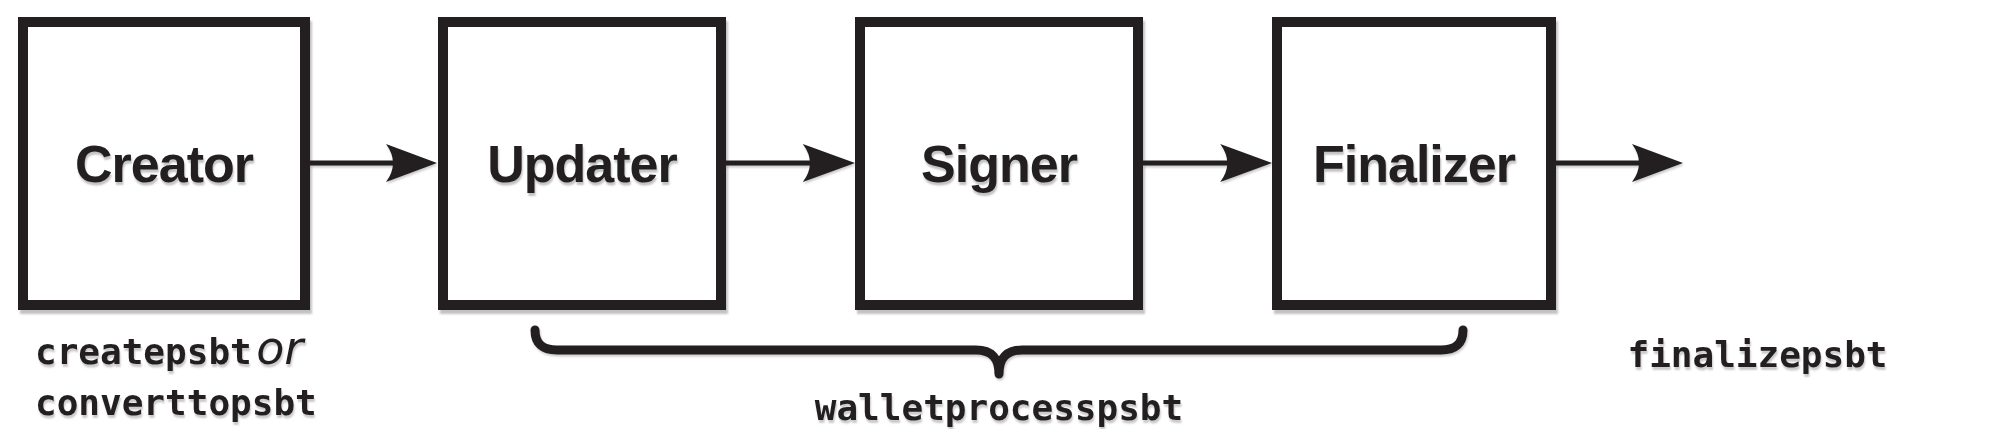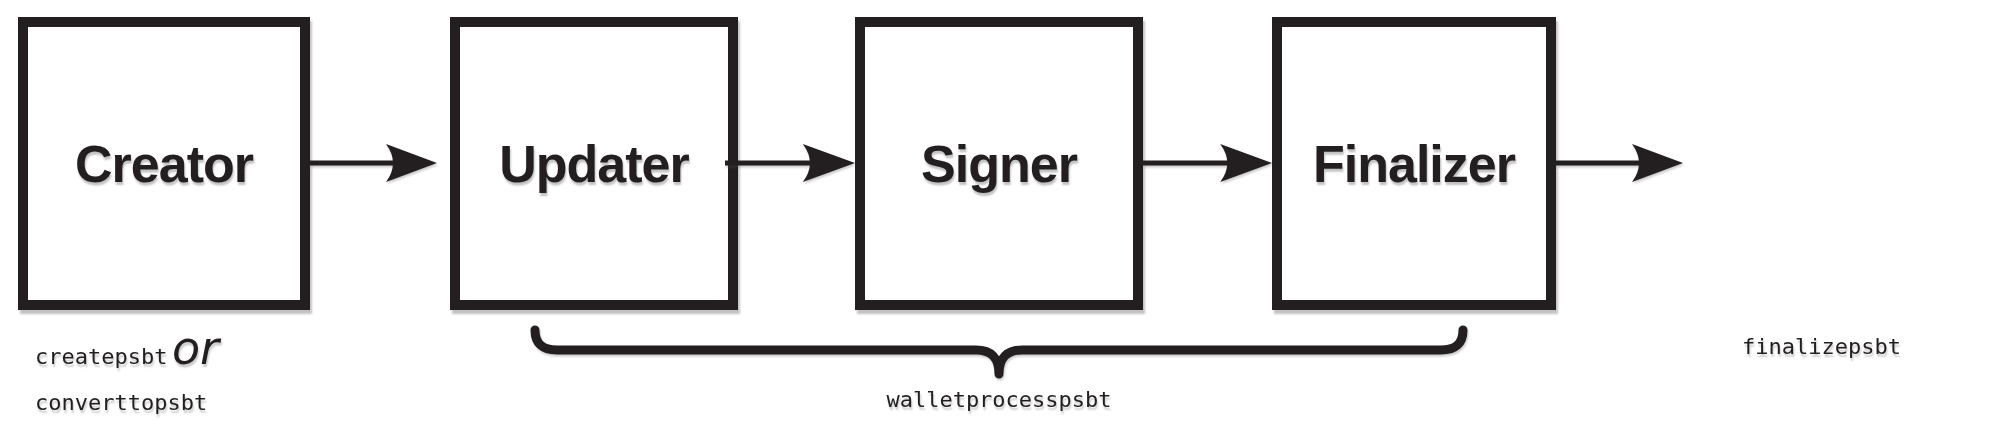--- a/index.html
+++ b/index.html
@@ -29,21 +29,21 @@
   }
   .box-label {
     font-weight: bold;
     font-size: 52px;
     letter-spacing: -1px;
     color: #231f20;
     text-shadow: 1px 3px 2px rgba(80,80,80,0.35);
     white-space: nowrap;
   }
   .box-creator   { left: 18px;   width: 292px; }
-  .box-updater   { left: 450px;  width: 288px; }
+  .box-updater   { left: 438px;  width: 288px; }
   .box-signer    { left: 855px;  width: 288px; }
   .box-finalizer { left: 1272px; width: 284px; }
   .box-extractor { left: 1683px; width: 277px; }
 
   .arrow {
     position: absolute;
     top: 143px;
     height: 40px;
     filter: drop-shadow(1px 2px 1px rgba(80,80,80,0.3));
   }
@@ -56,22 +56,22 @@
     position: absolute;
     left: 530px;
     top: 322px;
     width: 938px;
     height: 64px;
     filter: drop-shadow(1px 2px 1px rgba(80,80,80,0.3));
   }
 
   .code {
     font-family: "DejaVu Sans Mono", "Liberation Mono", monospace;
-    font-weight: normal;
-    font-size: 22px;
+    font-weight: bold;
+    font-size: 36px;
     color: #231f20;
     text-shadow: 1px 3px 2px rgba(80,80,80,0.3);
     text-align: right;
   }
   .conj {
     font-family: "DejaVu Sans", "Liberation Sans", sans-serif;
     font-style: italic;
     font-weight: normal;
     font-size: 46px;
     color: #231f20;
@@ -87,21 +87,21 @@
   .caption-walletprocess {
     position: absolute;
     left: 530px;
     width: 938px;
     top: 387px;
     text-align: center;
     white-space: nowrap;
   }
   .caption-extractor {
     position: absolute;
-    left: 1673px;
+    left: 1609px;
     width: 297px;
     top: 334px;
     text-align: center;
     white-space: nowrap;
   }
 </style>
 </head>
 <body>
 
 <div class="diagram">

